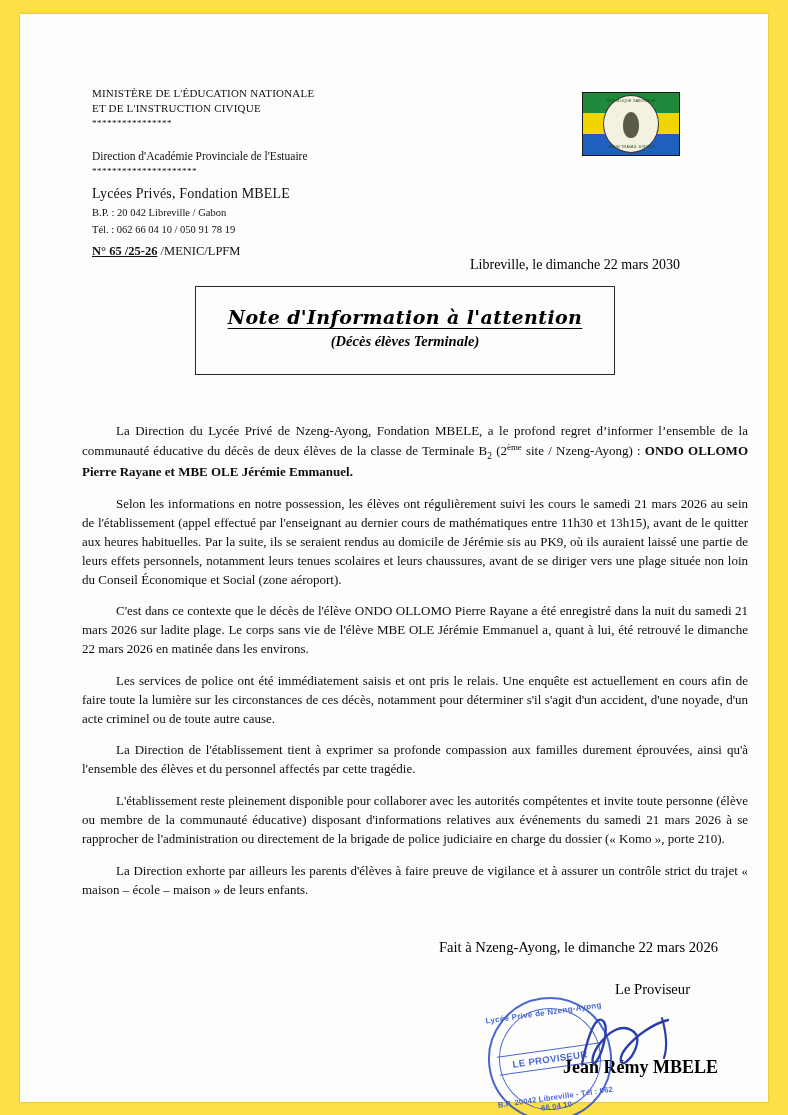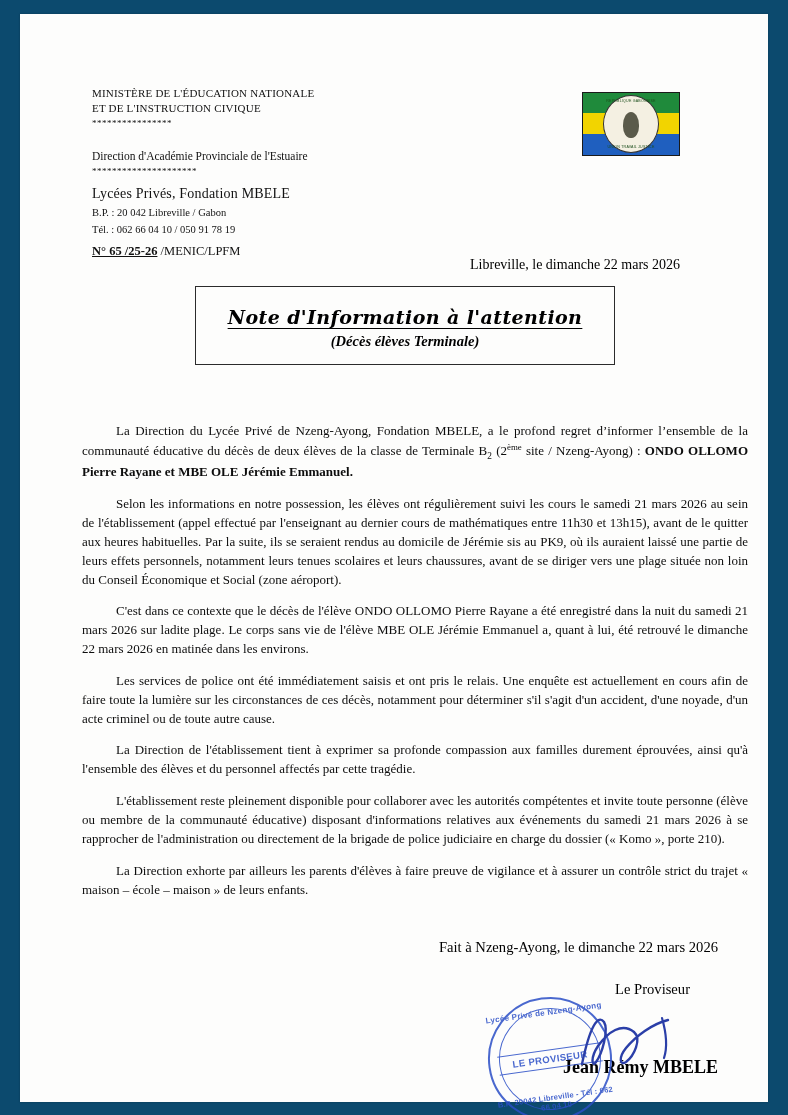--- a/index.html
+++ b/index.html
@@ -7,21 +7,21 @@
     padding: 0;
     background: #f0f0f0;
   }
   body {
     font-family: "Liberation Serif", serif;
   }
   .page {
     position: relative;
     width: 788px;
     height: 1115px;
-    background: #0c4a6e;
+    background: #fde047;
     overflow: hidden;
     box-sizing: border-box;
   }
   .sheet {
     position: absolute;
     left: 20px;
     top: 14px;
     width: 748px;
     height: 1088px;
     background: #fdfdfc;
@@ -130,21 +130,21 @@
     top: 243px;
     font-size: 14px;
   }
   
   .titlebox {
     position: absolute;
     left: 175px;
     top: 272px;
     width: 420px;
     border: 1px solid #2b2b2b;
-    padding: 14px 10px 14px 10px;
+    padding: 14px 10px 24px 10px;
     text-align: center;
     box-sizing: border-box;
   }
   .title-l1, .title-l2 {
     font-family: "DejaVu Serif", serif;
     font-style: italic;
     font-weight: bold;
     font-size: 19px;
     letter-spacing: 0.4px;
     text-decoration: underline;
@@ -280,21 +280,21 @@
     </div>
 
     <div class="emblem">
       <div class="oval">
         <div class="topt">REPUBLIQUE GABONAISE</div>
         <div class="figure"></div>
         <div class="bott">UNION  TRAVAIL  JUSTICE</div>
       </div>
     </div>
 
-    <div class="placedate">Libreville, le dimanche 22 mars 2026</div>
+    <div class="placedate">Libreville, le dimanche 22 mars 2030</div>
 
     <div class="titlebox">
       <div class="title-l1">Note d'Information à l'attention</div>
       <div class="title-l3">(Décès élèves Terminale)</div>
     </div>
 
     <div class="body">
       <p>La Direction du Lycée Privé de Nzeng-Ayong, Fondation MBELE, a le profond regret d’informer l’ensemble de la communauté éducative du décès de deux élèves de la classe de Terminale B<sub>2</sub> (2<sup>ème</sup> site / Nzeng-Ayong) : <b>ONDO OLLOMO Pierre Rayane et MBE OLE Jérémie Emmanuel.</b></p>
       <p>Selon les informations en notre possession, les élèves ont régulièrement suivi les cours le samedi 21 mars 2026 au sein de l'établissement (appel effectué par l'enseignant au dernier cours de mathématiques entre 11h30 et 13h15), avant de le quitter aux heures habituelles. Par la suite, ils se seraient rendus au domicile de Jérémie sis au PK9, où ils auraient laissé une partie de leurs effets personnels, notamment leurs tenues scolaires et leurs chaussures, avant de se diriger vers une plage située non loin du Conseil Économique et Social (zone aéroport).</p>
       <p>C'est dans ce contexte que le décès de l'élève ONDO OLLOMO Pierre Rayane a été enregistré dans la nuit du samedi 21 mars 2026 sur ladite plage. Le corps sans vie de l'élève MBE OLE Jérémie Emmanuel a, quant à lui, été retrouvé le dimanche 22 mars 2026 en matinée dans les environs.</p>

